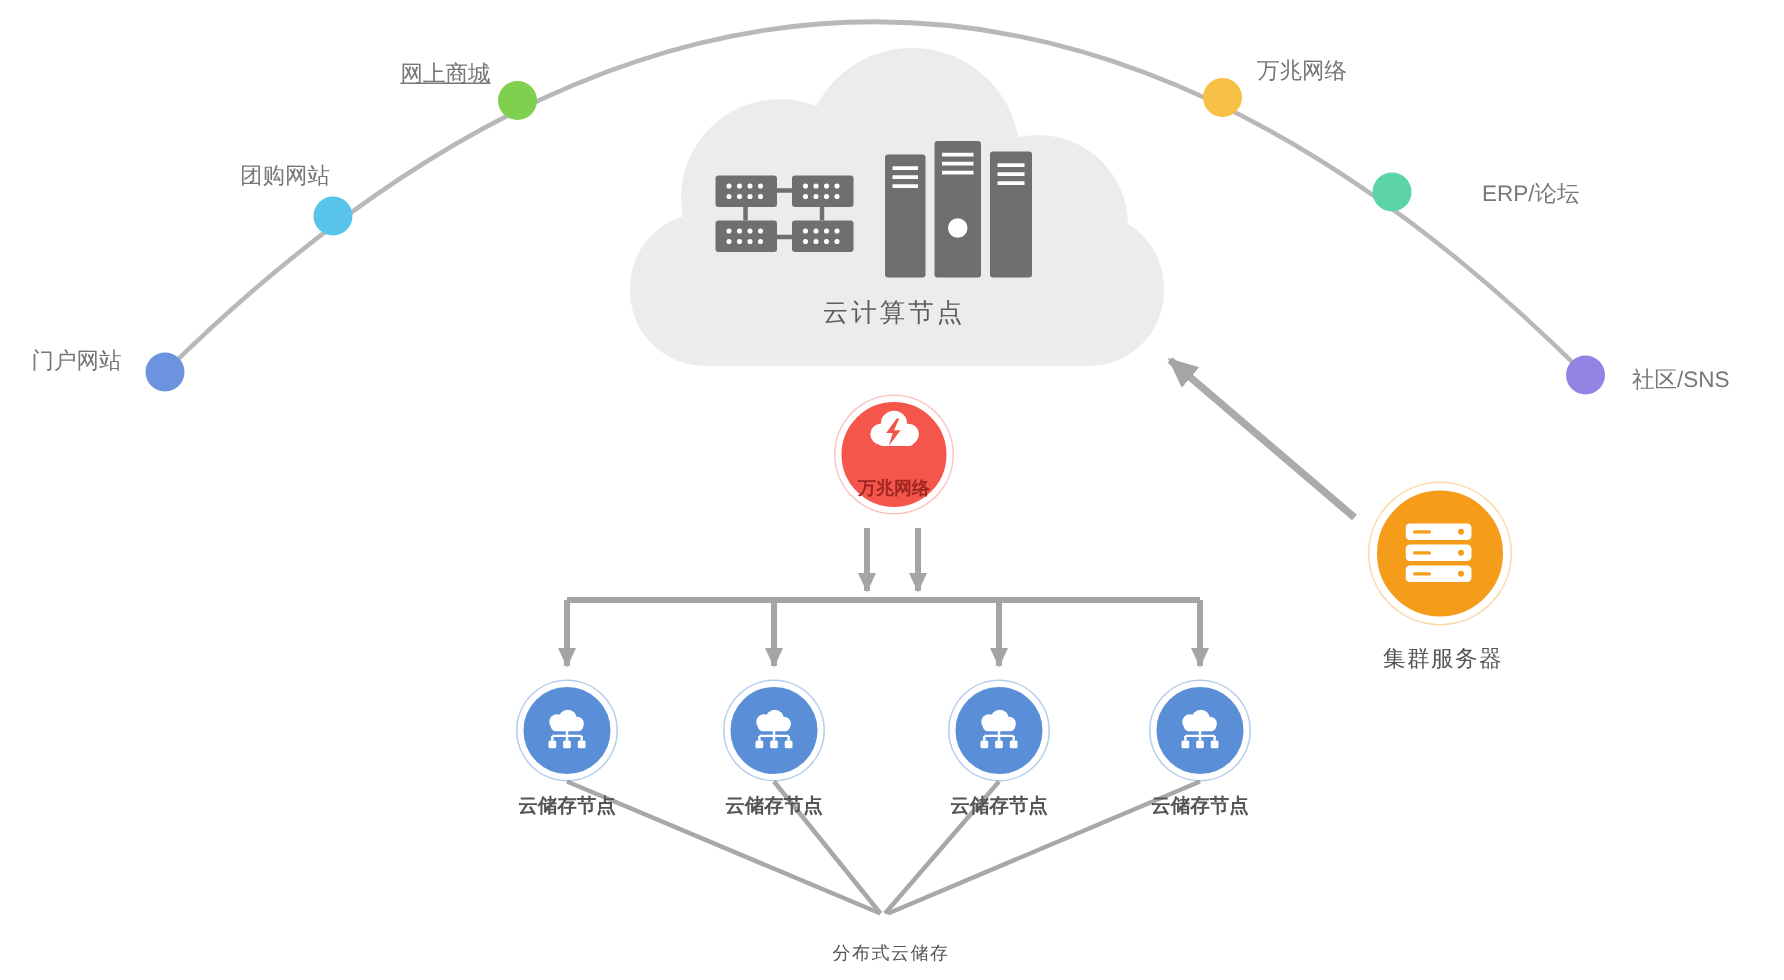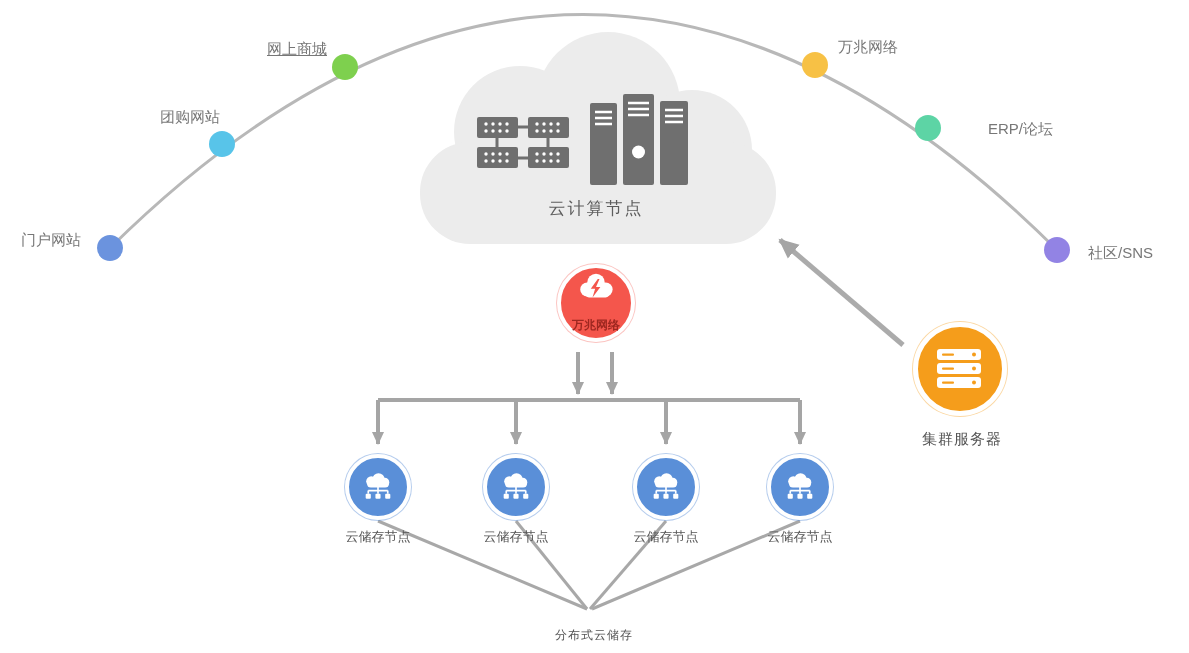--- a/index.html
+++ b/index.html
@@ -12,21 +12,21 @@
     display:flex;flex-direction:column;align-items:center;justify-content:center;}
   .net-circle{width:78px;height:78px;border:4px solid #fff;
     box-shadow:0 0 0 1px rgba(244,86,76,.35);}
   .net-label{font-size:12px;color:#9e2720;font-weight:bold;margin-top:17px;}
   .store-circle{width:66px;height:66px;border:4px solid #fff;
     box-shadow:0 0 0 1px rgba(90,143,216,.45);}
   .cluster-circle{width:94px;height:94px;border:5px solid #fff;
     box-shadow:0 0 0 1px rgba(245,157,27,.4);}
   .node-label{position:absolute;z-index:2;text-align:center;color:#555;}
   .cloud-label{font-size:17px;letter-spacing:2px;color:#5d5d5d;}
-  .store-label{font-size:13px;}
+  .store-label{font-size:13px;font-weight:bold;}
   .dist-label{font-size:12px;letter-spacing:1px;}
   .cluster-label{font-size:15px;letter-spacing:1px;}
 </style>
 </head>
 <body>
 
 <div class="canvas">
 
   <svg class="layer" width="1189" height="653" viewBox="0 0 1189 653">
     <defs>

